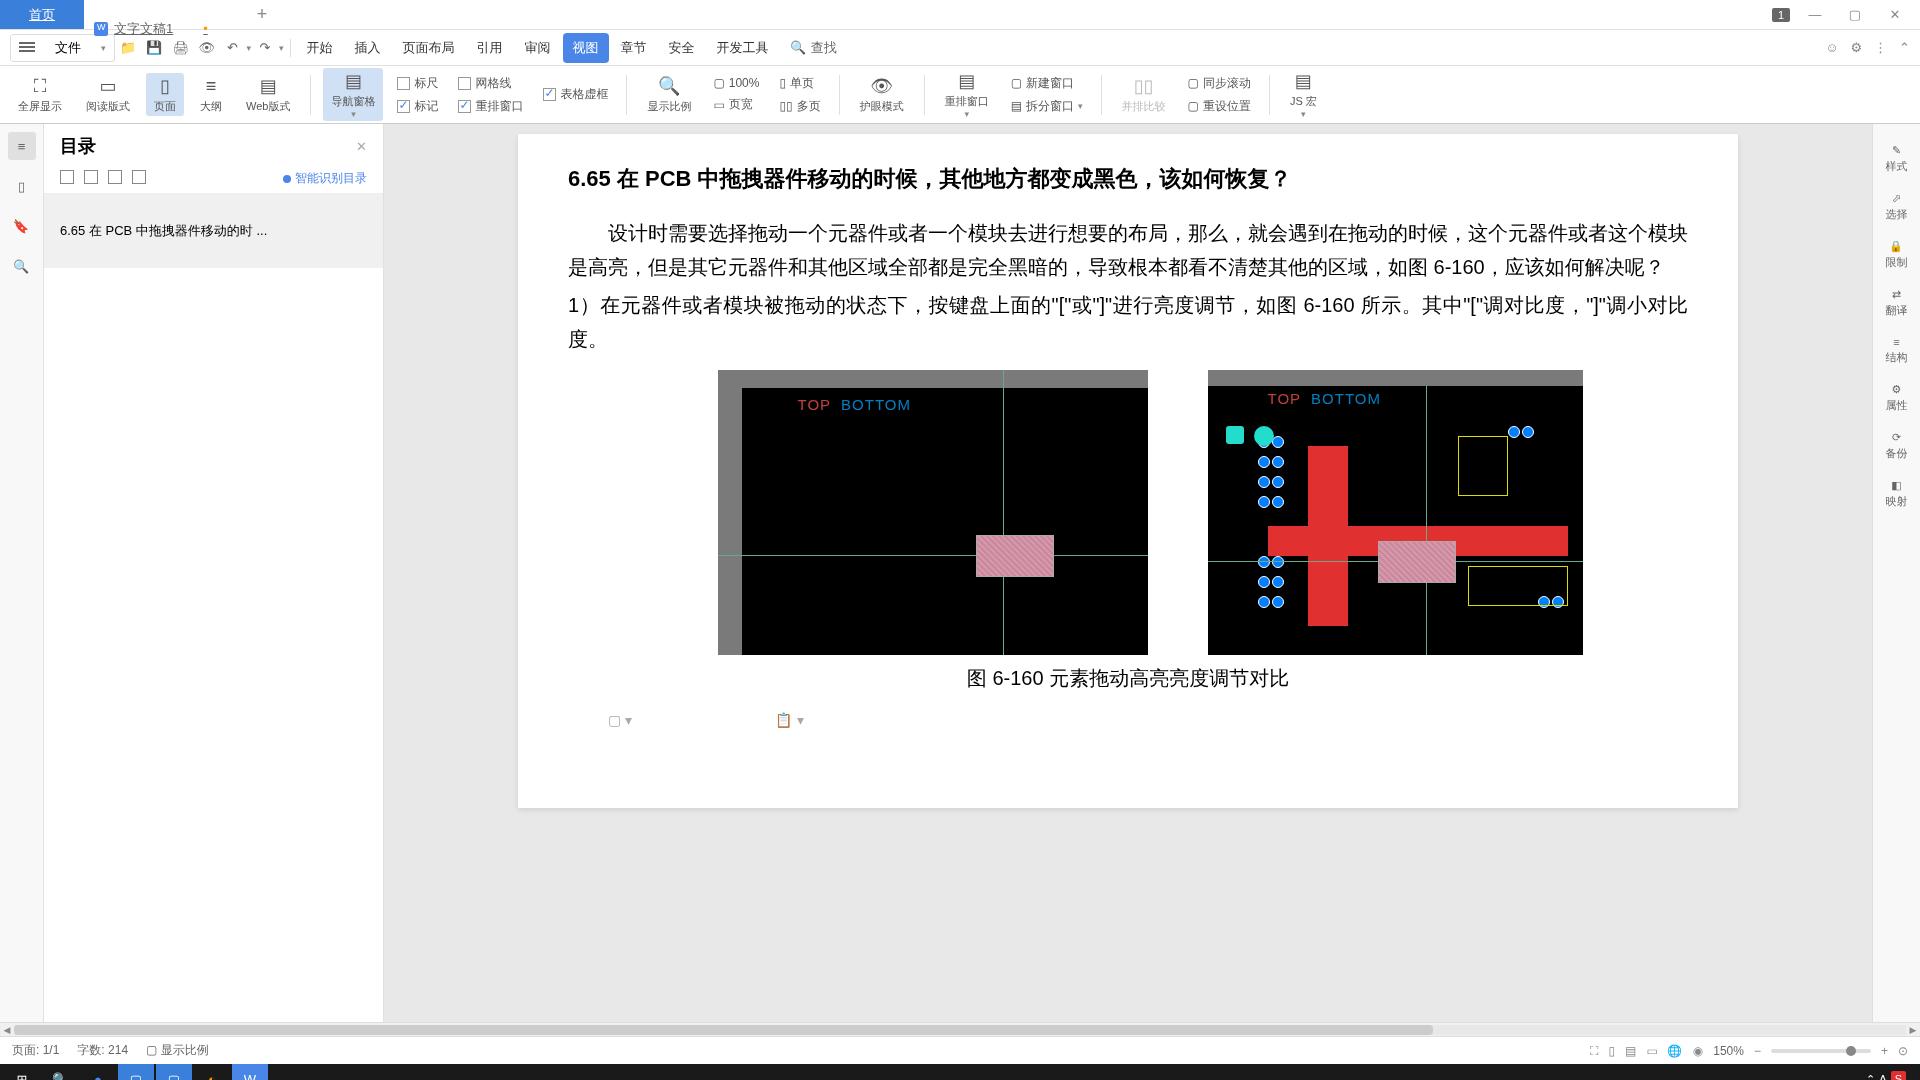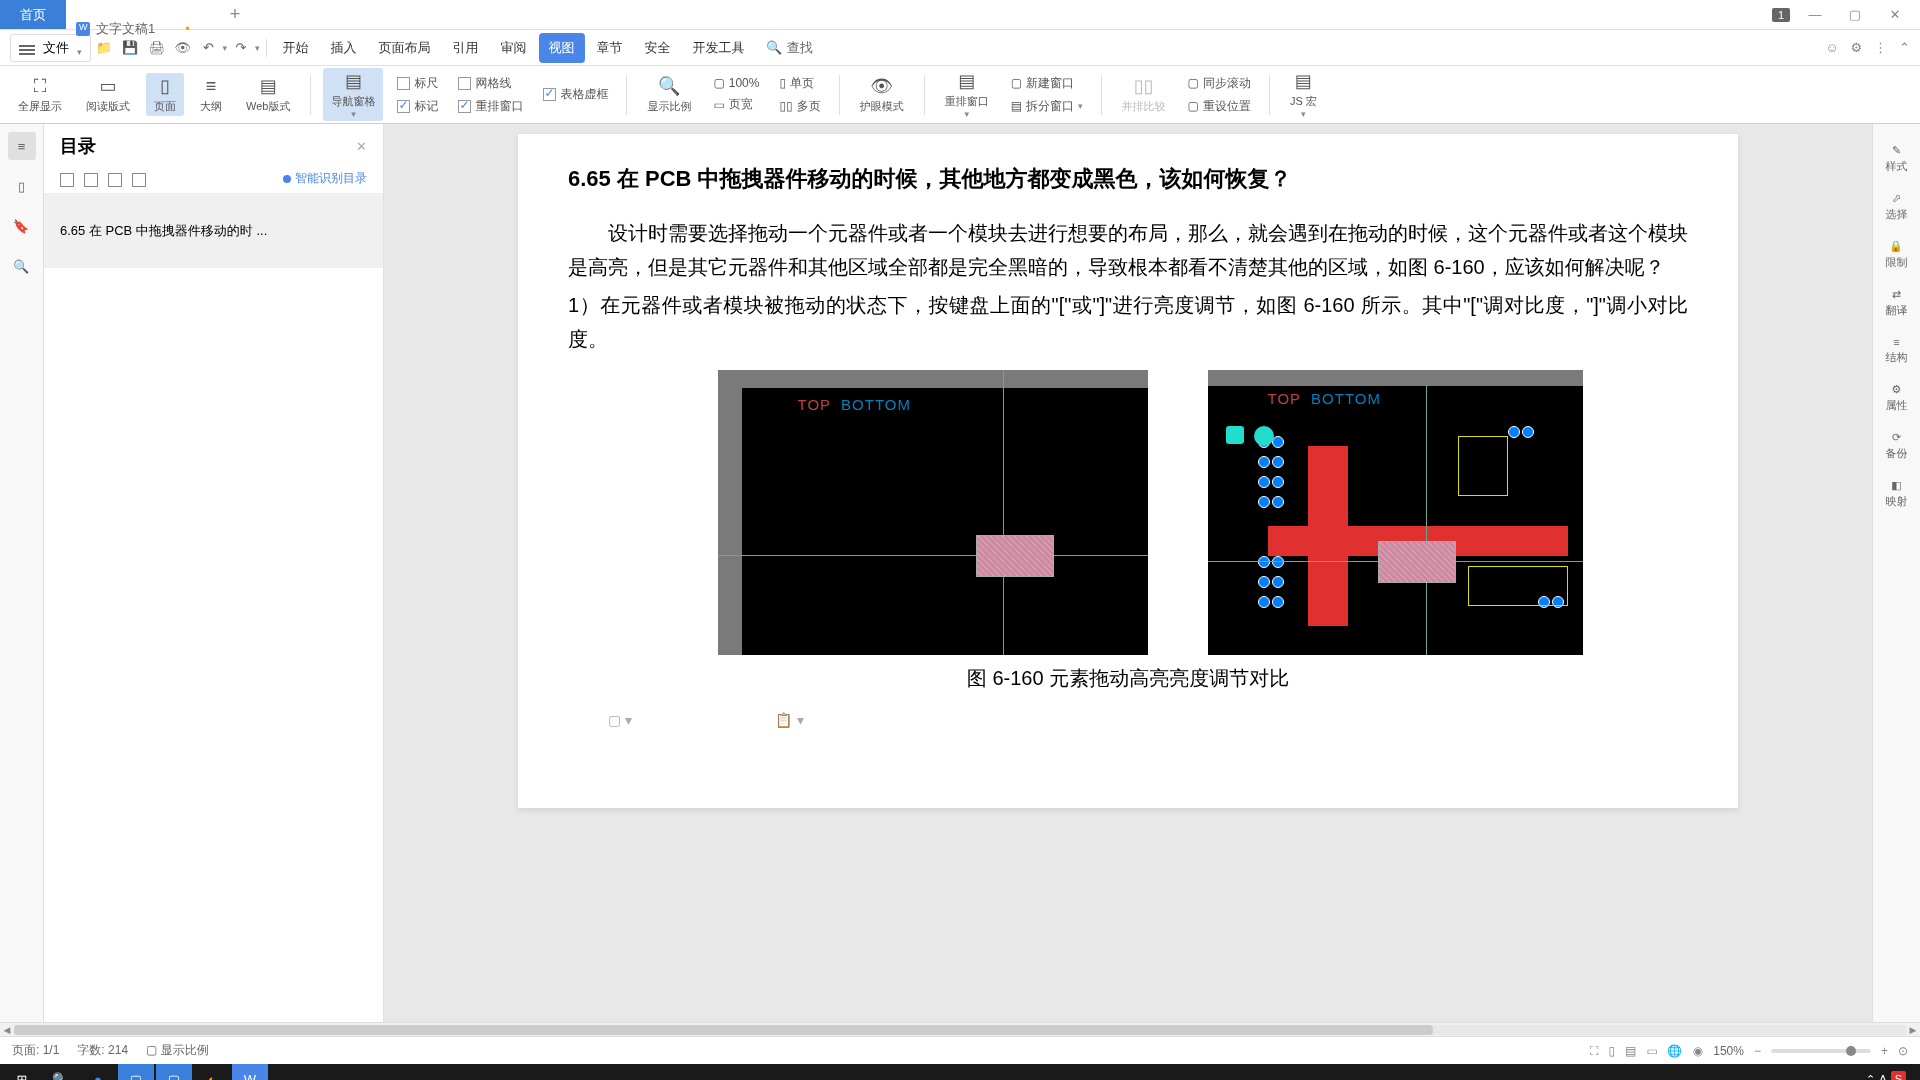--- a/index.html
+++ b/index.html
@@ -1,31 +1,31 @@
 <!DOCTYPE html>
 <html><head>
   <meta charset="utf-8">
   <style>
     * { margin: 0; padding: 0; box-sizing: border-box; font-family: "Microsoft YaHei", sans-serif; }
     body { background: #f5f5f5; width: 1920px; height: 1080px; overflow: hidden; font-size: 13px; }
     
     .titlebar { height: 30px; background: #fff; display: flex; align-items: center; border-bottom: 1px solid #e0e0e0; }
-    .tab { padding: 0 20px; height: 100%; display: flex; align-items: center; cursor: pointer; }
+    .tab { padding: 0 29px; height: 100%; display: flex; align-items: center; cursor: pointer; text-decoration: underline; }
     .tab-home { background: #3a7fd9; color: #fff; }
     .tab-doc { color: #666; position: relative; padding-left: 30px; margin-top: 28px; }
     .doc-icon { position: absolute; left: 10px; width: 14px; height: 14px; background: #4a86e8; border-radius: 2px; }
     .doc-icon::before { content: "W"; color: #fff; font-size: 9px; position: absolute; left: 3px; top: 0; }
     .tab-modified { color: #ff9800; margin-left: 30px; }
     .tab-add { margin-left: 20px; color: #888; font-size: 18px; font-weight: 300; }
     .titlebar-right { margin-left: auto; display: flex; align-items: center; gap: 10px; padding-right: 10px; }
     .tb-num { background: #666; color: #fff; padding: 1px 6px; border-radius: 2px; font-size: 11px; }
     .win-btn { width: 30px; text-align: center; color: #888; cursor: pointer; }
     
     .menubar { height: 36px; background: #fff; display: flex; align-items: center; padding: 0 10px; border-bottom: 1px solid #e0e0e0; gap: 2px; }
-    .menu-file { display: flex; align-items: flex-end; gap: 8px; padding: 4px 8px; border: 1px solid #ddd; border-radius: 3px; cursor: pointer; }
+    .menu-file { display: flex; align-items: center; gap: 20px; padding: 4px 8px; border: 1px solid #ddd; border-radius: 3px; cursor: pointer; }
     .menu-icon { width: 16px; height: 12px; display: flex; flex-direction: column; gap: 2px; }
     .menu-icon span { height: 2px; background: #666; }
     .mb-icon { width: 24px; text-align: center; color: #666; cursor: pointer; padding: 4px; }
     .mb-sep { width: 1px; height: 18px; background: #ddd; margin: 0 4px; }
     .dropdown-arrow { font-size: 9px; color: #888; }
     .menu-tab { padding: 6px 10px; cursor: pointer; color: #333; }
     .menu-tab.active { background: #4a86e8; color: #fff; border-radius: 4px; }
     .search-box { display: flex; align-items: center; gap: 4px; margin-left: 10px; cursor: pointer; color: #666; }
     .menubar-right { margin-left: auto; display: flex; gap: 12px; color: #888; }
     .mbr-icon { cursor: pointer; }
@@ -44,21 +44,21 @@
     .main-area { display: flex; height: calc(100% - 30px - 36px - 58px - 28px - 30px); }
     
     .left-rail { width: 44px; background: #f8f8f8; border-right: 1px solid #e0e0e0; display: flex; flex-direction: column; align-items: center; padding-top: 8px; gap: 12px; }
     .rail-btn { width: 28px; height: 28px; display: flex; align-items: center; justify-content: center; cursor: pointer; color: #666; border-radius: 3px; }
     .rail-btn.active { background: #e0e0e0; }
     
     .sidebar { width: 340px; background: #fff; border-right: 1px solid #e0e0e0; display: flex; flex-direction: column; }
     .sidebar-header { display: flex; align-items: center; padding: 10px 16px 6px; }
     .sidebar-title { font-size: 18px; font-weight: bold; flex: 1; }
     .sidebar-close { cursor: pointer; color: #aaa; }
-    .sidebar-toolbar { display: flex; align-items: flex-end; padding: 6px 16px; gap: 10px; border-bottom: 1px solid #eee; }
+    .sidebar-toolbar { display: flex; align-items: flex-start; padding: 6px 16px; gap: 10px; border-bottom: 1px solid #eee; }
     .st-icon { width: 14px; height: 14px; border: 1px solid #888; cursor: pointer; }
     .smart-label { margin-left: auto; font-size: 12px; color: #4a86e8; display: flex; align-items: center; gap: 4px; }
     .smart-dot { width: 8px; height: 8px; border-radius: 50%; background: #4a86e8; }
     .toc-item { padding: 28px 16px; font-size: 13px; cursor: pointer; background: #f0f0f0; }
     
     .doc-area { flex: 1; background: #e8e8e8; overflow: hidden; display: flex; }
     .doc-scroll { flex: 1; overflow: auto; padding: 10px 50px; }
     .page { background: #fff; width: 1220px; margin: 0 auto; padding: 30px 50px 80px; box-shadow: 0 2px 6px rgba(0,0,0,0.1); }
     .heading { font-size: 22px; font-weight: bold; margin-bottom: 22px; }
     .body-text { font-size: 20px; line-height: 1.7; text-align: justify; text-indent: 2em; margin-bottom: 4px; }

